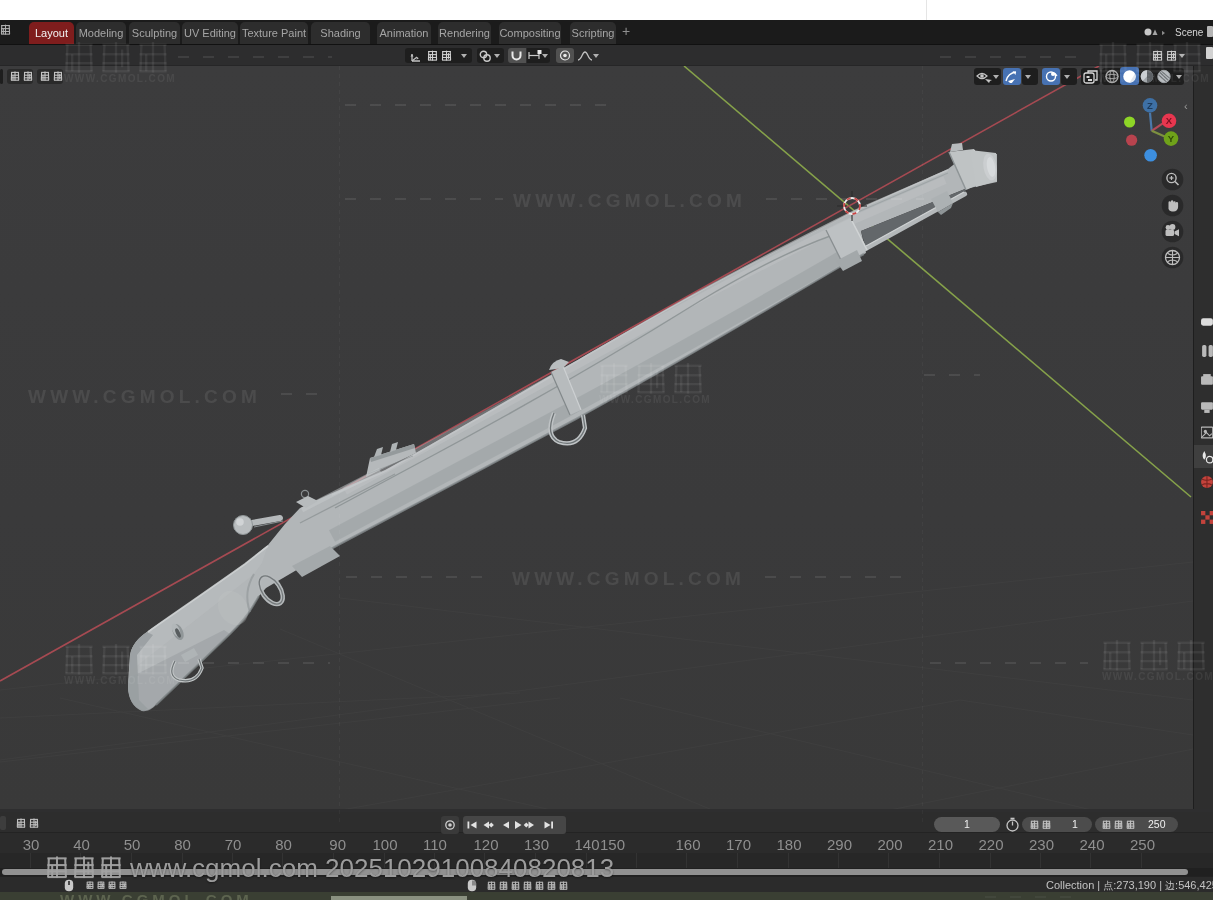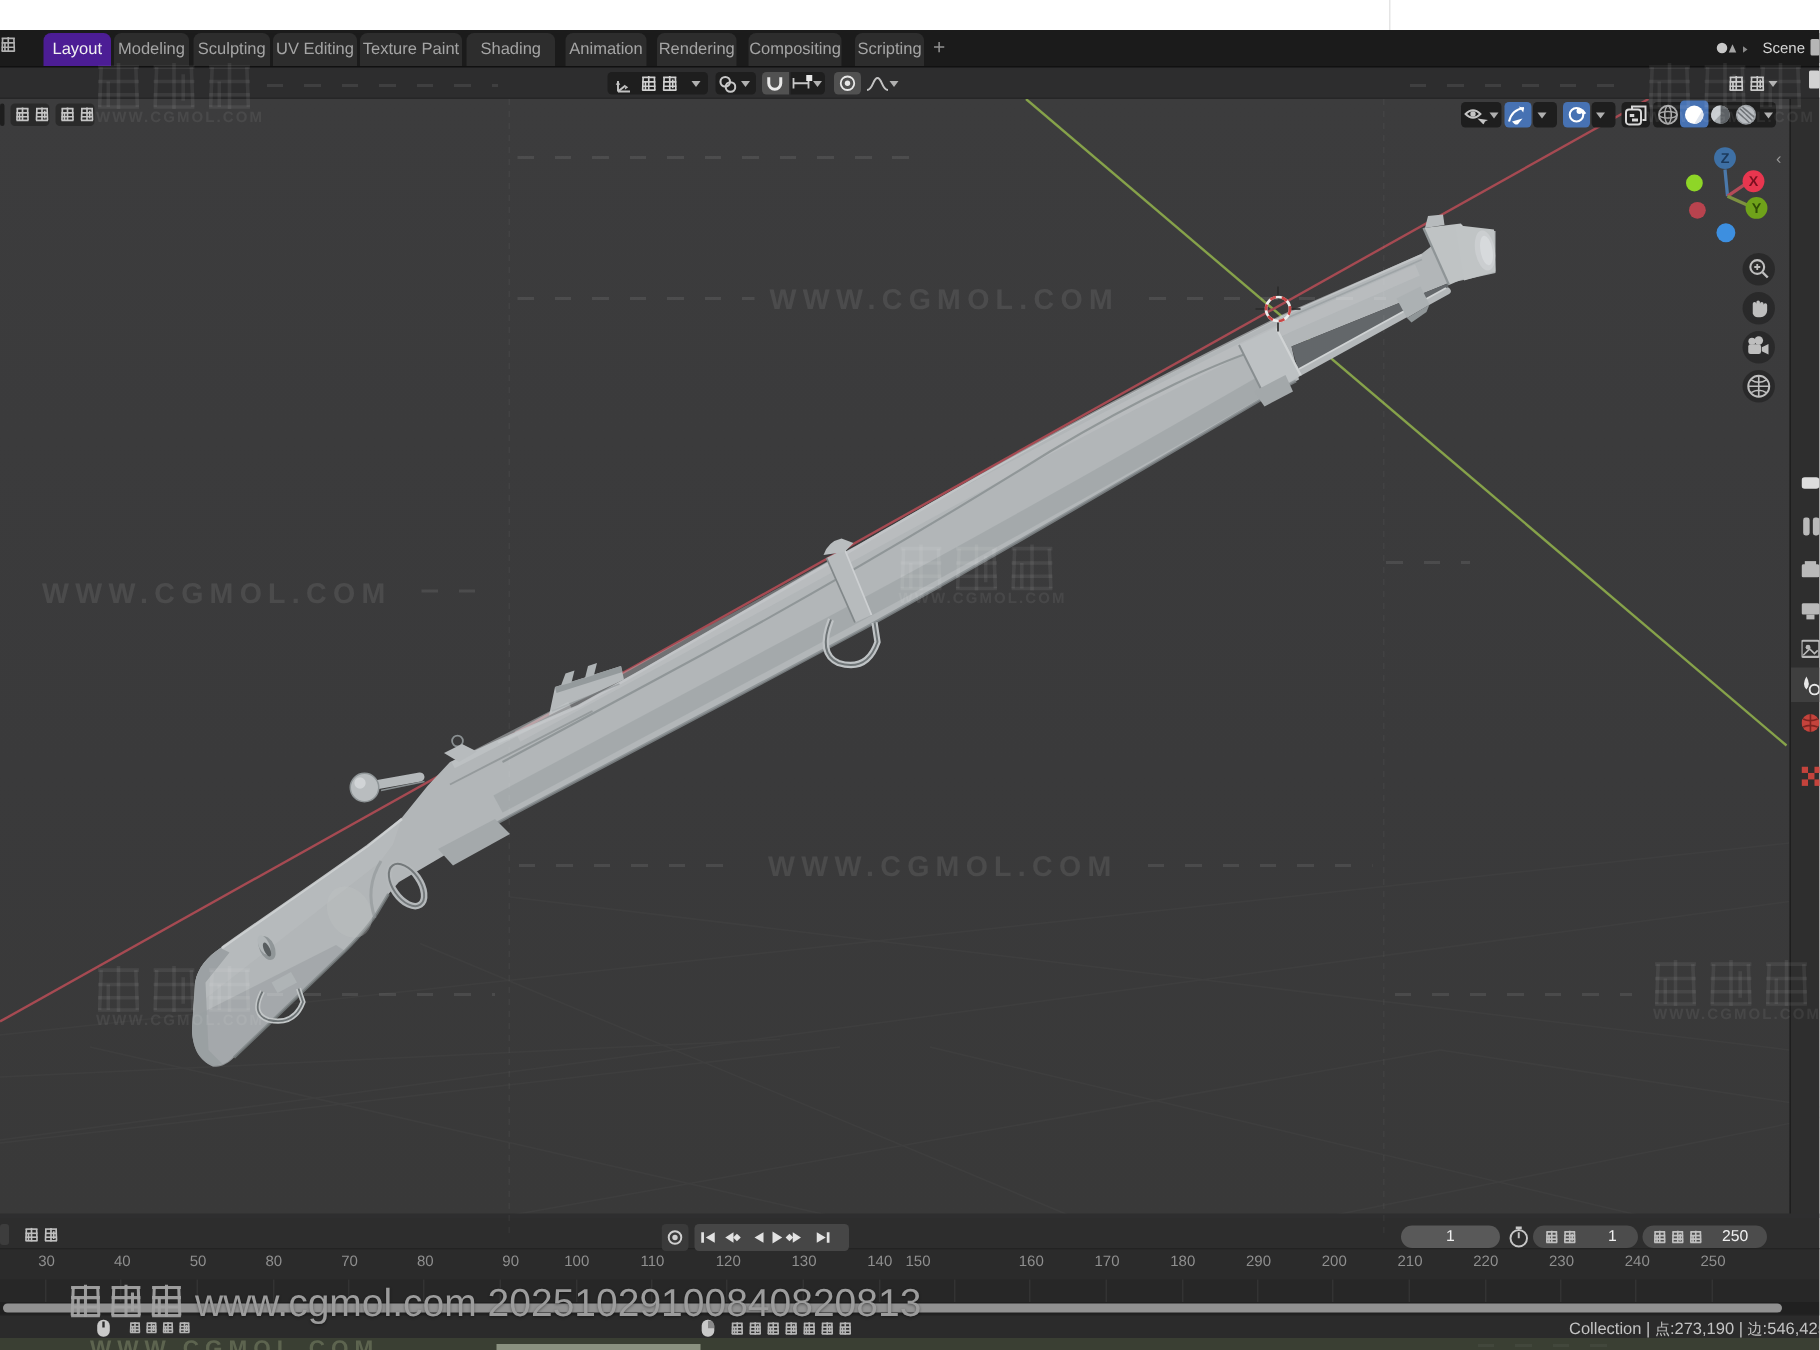--- a/index.html
+++ b/index.html
@@ -1,34 +1,34 @@
 <!DOCTYPE html>
 <html><head><meta charset="utf-8"><style>
 *{margin:0;padding:0;box-sizing:border-box}
 html,body{width:1213px;height:900px;overflow:hidden;background:#fff;font-family:"Liberation Sans",sans-serif}
 .abs{position:absolute}
 #stage{position:relative;width:1213px;height:900px}
 #whitetop{position:absolute;left:0;top:0;width:1213px;height:20px;background:#fff}
 #menubar{position:absolute;left:0;top:20px;width:1213px;height:24px;background:#1b1b1b}
 .tab{position:absolute;top:2px;height:22px;white-space:nowrap;border-radius:5px 5px 0 0;background:#2d2d2d;color:#a5a5a5;font-size:11px;line-height:22px;text-align:center}
-.tab.active{background:#4c1d95;color:#f2f2f2}
+.tab.active{background:#7f1d1d;color:#f2f2f2}
 #toolbar{position:absolute;left:0;top:44px;width:1213px;height:22px;background:#2d2d2e;border-top:1px solid #111;border-bottom:1px solid #262627}
 #viewport{position:absolute;left:0;top:66px;width:1213px;height:746px;background:linear-gradient(180deg,#3c3c3d 0%,#3a3a3b 60%,#393939 100%);overflow:hidden}
 #rpanel{position:absolute;left:1193px;top:66px;width:20px;height:746px;background:#2e2e2e;border-left:1px solid #1e1e1e}
 #timeline{position:absolute;left:0;top:812px;width:1213px;height:64px;background:#2b2b2b}
 #tl-head{position:absolute;left:0;top:0;width:1213px;height:21px;background:#2d2d2d;border-bottom:1px solid #232323}
 #tl-ruler{position:absolute;left:0;top:21px;width:1213px;height:20px;background:#2b2b2b}
 #tl-band{position:absolute;left:0;top:41px;width:1213px;height:15px;background:#272727}
 #tl-scroll{position:absolute;left:0;top:56px;width:1213px;height:8px;background:#202020}
 #statusbar{position:absolute;left:0;top:876px;width:1213px;height:16px;background:#2b2b2b;border-top:1px solid #222}
 #bottomstrip{position:absolute;left:0;top:892px;width:1213px;height:8px;background:#3a3f33}
 .wmtext{position:absolute;z-index:60;color:rgba(255,255,255,0.085);font-weight:bold;font-size:19px;letter-spacing:4.2px;white-space:nowrap}
 .dash{position:absolute;z-index:60;height:2px;background-image:repeating-linear-gradient(90deg,rgba(255,255,255,0.085) 0 11px,transparent 11px 25px)}
 .vtile{position:absolute;z-index:60;width:1px;background-image:repeating-linear-gradient(180deg,rgba(255,255,255,0.035) 0 4px,transparent 4px 8px)}
-.num{position:absolute;color:#8f8f8f;font-size:10px}
+.num{position:absolute;color:#8f8f8f;font-size:15px}
 .pill{position:absolute;background:#1e1e1e;border-radius:3px}
 .bluebtn{position:absolute;background:#4772b3;border-radius:3px}
 .chev{display:block;width:0;height:0;border-left:3.5px solid transparent;border-right:3.5px solid transparent;border-top:4px solid #b0b0b0}
 </style></head><body>
 <div id="stage">
 <div id="whitetop"></div>
 <div class="abs" style="left:926px;top:0;width:1px;height:20px;background:rgba(0,0,0,0.10)"></div>
 <div id="menubar">
 <div class="tab active" style="left:29px;width:45px">Layout</div>
 <div class="tab" style="left:76px;width:50px">Modeling</div>

